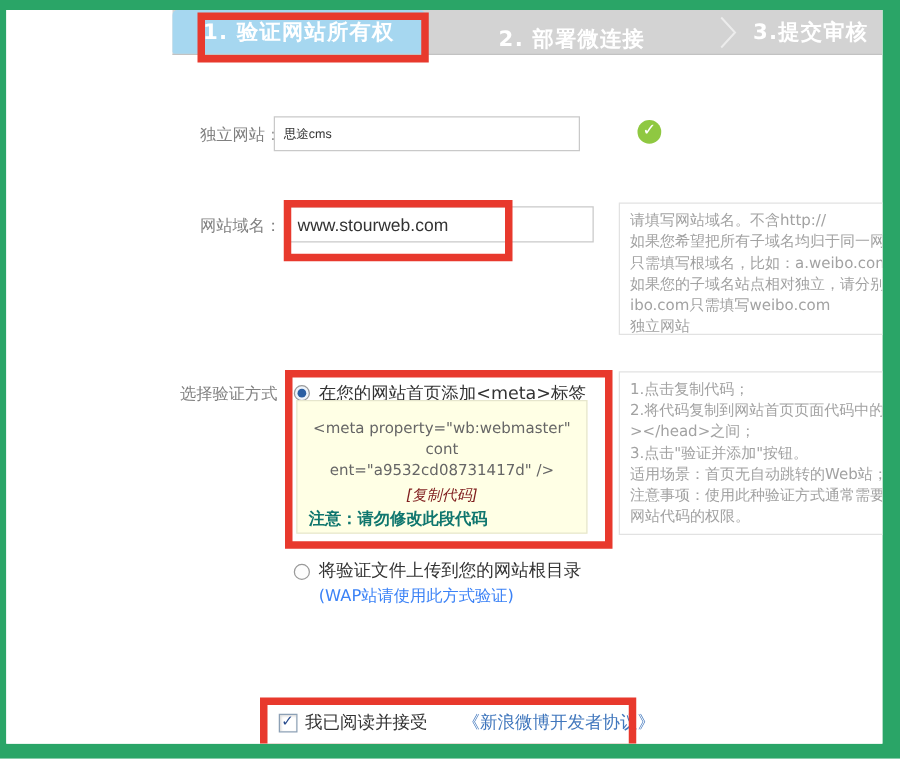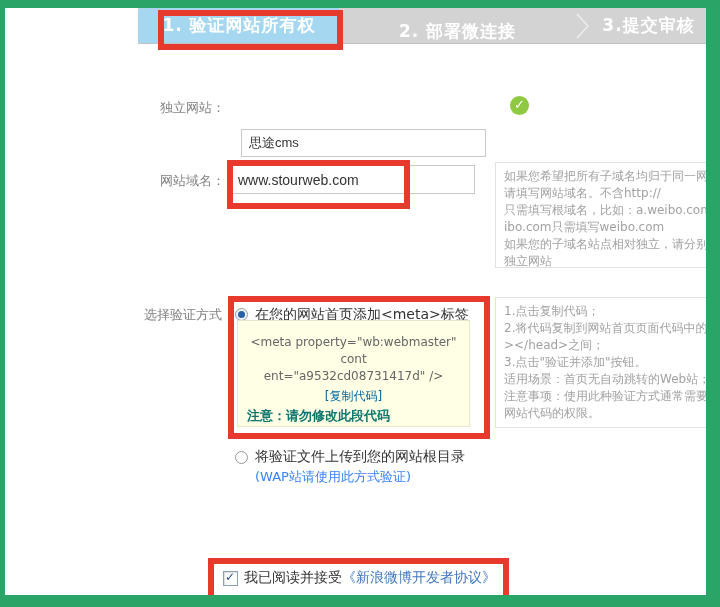--- a/index.html
+++ b/index.html
@@ -30,21 +30,21 @@
   .rb3{left:223px;top:288px;width:262px;height:143px;}
   .rb4{left:203px;top:550px;width:301px;height:43px;}
 
   
   .flabel{position:absolute;width:110px;text-align:right;font-size:13px;color:#808080;}
   .l-name{left:110px;top:91px;}
   .l-domain{left:110px;top:164px;}
   .l-verify{left:107px;top:298px;}
   .tinput{position:absolute;box-sizing:border-box;border:1px solid #c9c9c9;
     background:#fff;color:#333;padding:0 7px;outline:none;}
-  .i-name{left:236px;top:85px;width:245px;height:28px;font-size:13px;margin-top:36px;}
+  .i-name{left:214px;top:85px;width:245px;height:28px;font-size:10px;}
   .i-domain{left:225px;top:157px;width:245px;height:29px;font-size:14px;}
 
   .ok{position:absolute;left:505px;top:88px;width:19px;height:19px;border-radius:50%;
     background:#8fc841;}
   .ok::after{content:"✓";position:absolute;left:4px;top:1px;color:#fff;font-size:13px;font-weight:bold;}
 
   .helpbox{position:absolute;box-sizing:border-box;width:232px;border:1px solid #e2e2e2;
     background:#fff;color:#a2a2a2;font-size:12px;line-height:17px;padding:5px 8px;}
   .hb1{left:490px;top:154px;height:106px;}
   .hb2{left:490px;top:289px;height:131px;}
@@ -58,28 +58,28 @@
   .r1{left:230px;top:300px;}
   .r2{left:230px;top:443px;}
   .rlabel{position:absolute;font-size:14px;color:#333;cursor:pointer;}
   .rl1{left:250px;top:298px;}
   .rl2{left:250px;top:440px;}
   .wapnote{position:absolute;left:250px;top:460px;font-size:13px;color:#3b82f6;}
 
   .codebox{position:absolute;left:232px;top:312px;width:233px;height:107px;box-sizing:border-box;
     background:#ffffe5;border:1px solid #e6e6cd;text-align:center;font-size:12px;color:#666;
     line-height:17px;padding-top:13px;}
-  .codebox .copy{color:#0369a1;text-decoration:none;display:inline-block;margin-top:3px;cursor:pointer;}
+  .codebox .copy{color:#7f1d1d;text-decoration:none;display:inline-block;margin-top:3px;cursor:pointer;font-style:italic;}
   .codebox .warn{text-align:left;padding-left:9px;color:#0f766e;font-weight:bold;font-size:13px;margin-top:2px;}
 
   .agree{position:absolute;left:218px;top:561px;display:flex;align-items:center;font-size:14px;color:#333;}
   .cb{position:relative;width:13px;height:13px;border:1px solid #8ca0b5;background:#fff;
     margin-right:6px;cursor:pointer;box-shadow:inset 1px 1px 2px rgba(0,0,0,0.15);}
   .cb::after{content:"✓";position:absolute;left:1px;top:-2px;color:#274b8d;font-size:12px;font-weight:bold;}
-  .agree a{color:#4177bd;text-decoration:none;cursor:pointer;}
+  .agree a{color:#4177bd;text-decoration:none;cursor:pointer;margin-left:28px;}
 </style>
 </head>
 <body>
 
 <div class="frame">
   <div class="inner">
 
     <div class="tabbar">
       <div class="tab active">
         <span>1. 验证网站所有权</span>
@@ -96,25 +96,25 @@
     </div>
 
     <div class="flabel l-name">独立网站：</div>
     <input class="tinput i-name" type="text" value="思途cms" style="">
     <span class="ok"></span>
 
     <div class="flabel l-domain">网站域名：</div>
     <input class="tinput i-domain" type="text" value="www.stourweb.com" style="">
 
     <div class="helpbox hb1">
+      <div>请填写网站域名。不含http://</div>
       <div>如果您希望把所有子域名均归于同一网</div>
-      <div>请填写网站域名。不含http://</div>
       <div>只需填写根域名，比如：a.weibo.com</div>
+      <div>如果您的子域名站点相对独立，请分别</div>
       <div>ibo.com只需填写weibo.com</div>
-      <div>如果您的子域名站点相对独立，请分别</div>
       <div>独立网站</div>
     </div>
 
     <div class="flabel l-verify">选择验证方式</div>
 
     <span class="radio checked r1"></span>
     <div class="rlabel rl1">在您的网站首页添加&lt;meta&gt;标签</div>
 
     <div class="codebox">
       <div>&lt;meta property="wb:webmaster" cont</div>

